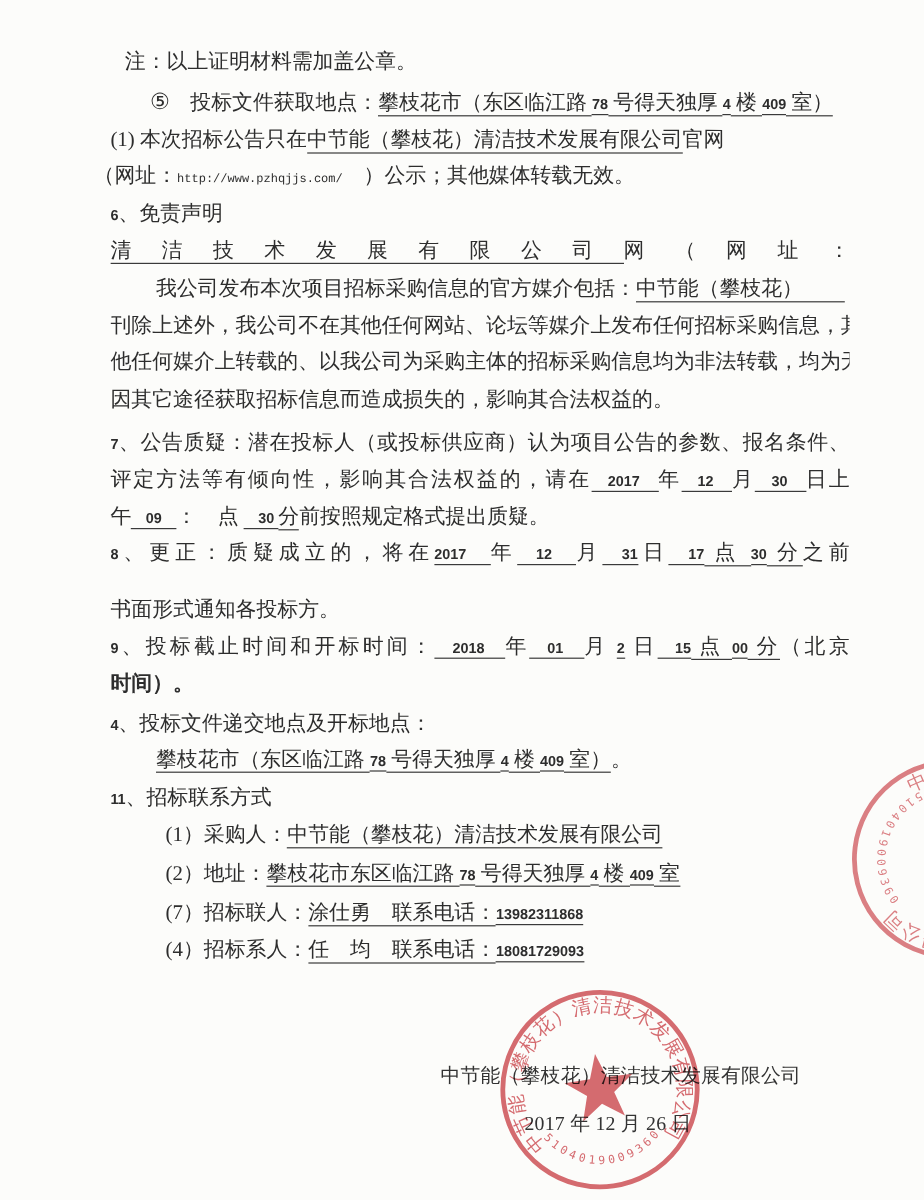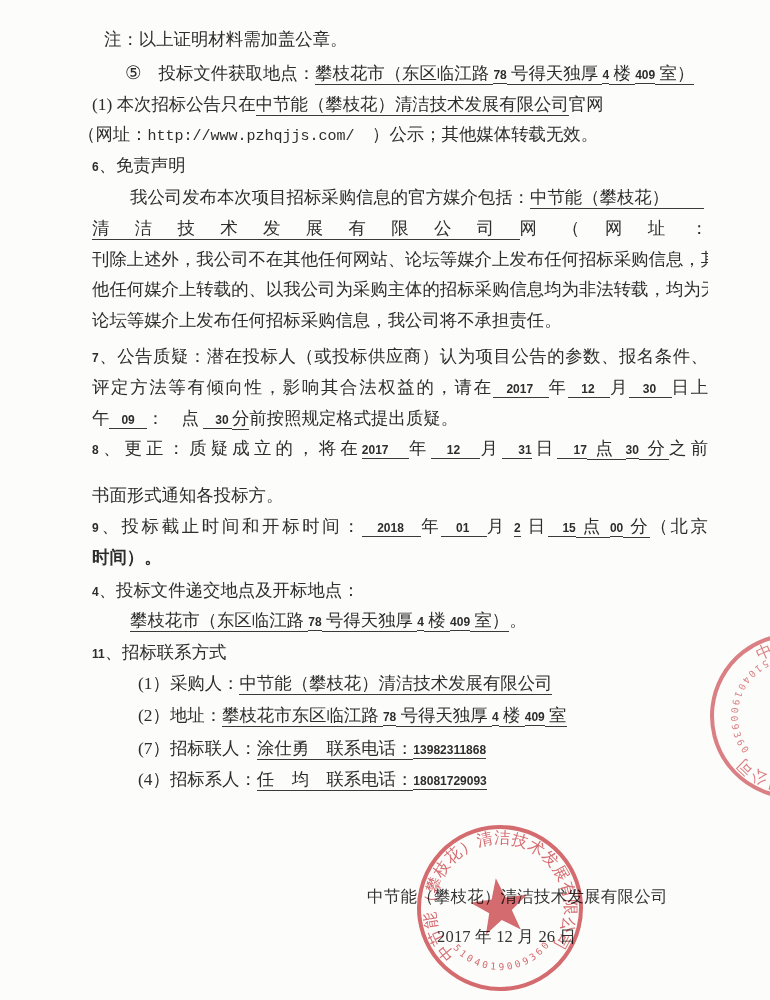--- a/index.html
+++ b/index.html
@@ -7,21 +7,21 @@
     position:relative;
     width:770px;height:1000px;
     margin:0 auto;
     background:#fcfcfa;
     overflow:hidden;
     font-family:"Liberation Serif","DejaVu Serif",serif;
     color:#2d2d2d;
   }
   .doc{
     position:absolute;
-    left:92px; top:24px; width:616px;
+    left:92px; top:36px; width:616px;
   }
   .line{
     height:30.8px;
     line-height:30.8px;
     font-size:17.4px;
     white-space:nowrap;
   }
   .line.fill{
     white-space:normal;
     text-align:justify;
@@ -30,21 +30,21 @@
   }
   .seg{white-space:pre;}
   .seg.u{border-bottom:1.7px solid #3a3a3a; padding-bottom:1px;}
   .seg.num{
     font-family:"Liberation Sans","DejaVu Sans",sans-serif;
     font-weight:700;
     font-size:12px;
   }
   .seg.mono{
     font-family:"Liberation Mono","DejaVu Sans Mono",monospace;
-    font-size:15px;
+    font-size:10px;
     text-align:right;
   }
   .seg.circ{
     font-size:18.5px;
     margin-right:17px;
   }
   .sign{
     position:absolute;
     font-size:16.5px;
     letter-spacing:0.2px;
@@ -74,25 +74,25 @@
 <body>
 
 <div class="page">
 
   <div class="doc">
       <div class="line" style="margin-top: 0px; margin-left: 12px;"><span class="seg">注：以上证明材料需加盖公章。</span></div>
       <div class="line" style="margin-top: 3px; margin-left: 33px;"><span class="seg circ">⑤</span><span class="seg">投标文件获取地点：</span><span class="seg u">攀枝花市（东区临江路 </span><span class="seg u num">78</span><span class="seg u"> 号得天独厚 </span><span class="seg u num">4</span><span class="seg u"> 楼 </span><span class="seg u num">409</span><span class="seg u"> 室）</span></div>
       <div class="line" style="margin-top: 0px; margin-left: 0px;"><span class="seg">(1) 本次招标公告只在</span><span class="seg u">中节能（攀枝花）清洁技术发展有限公司</span><span class="seg">官网</span></div>
       <div class="line" style="margin-top: 0px; margin-left: -14px;"><span class="seg">（网址：</span><span class="seg mono">http://www.pzhqjjs.com/</span><span class="seg">　）公示；其他媒体转载无效。</span></div>
       <div class="line" style="margin-top: 0px; margin-left: 0px;"><span class="seg num">6</span><span class="seg">、免责声明</span></div>
+      <div class="line fill" style="margin-top: 0px; margin-left: 0px;"><span class="seg u">清洁技术发展有限公司</span><span class="seg">网（网址：</span></div>
       <div class="line" style="margin-top: 1px; margin-left: 38px;"><span class="seg">我公司发布本次项目招标采购信息的官方媒介包括：</span><span class="seg u">中节能（攀枝花）　　</span></div>
-      <div class="line fill" style="margin-top: 0px; margin-left: 0px;"><span class="seg u">清洁技术发展有限公司</span><span class="seg">网（网址：</span></div>
       <div class="line fill" style="margin-top: 0px; margin-left: 0px;"><span class="seg">刊除上述外，我公司不在其他任何网站、论坛等媒介上发布任何招标采购信息，其</span></div>
       <div class="line fill" style="margin-top: 0px; margin-left: 0px;"><span class="seg">他任何媒介上转载的、以我公司为采购主体的招标采购信息均为非法转载，均为无效。</span></div>
-      <div class="line" style="margin-top: 0px; margin-left: 0px;"><span class="seg">论坛等媒介上发布任何招标采购信息，我公司将不承担责任。</span></div>
+      <div class="line" style="margin-top: 0px; margin-left: 0px;"><span class="seg">因其它途径获取招标信息而造成损失的，影响其合法权益的。</span></div>
       <div class="line fill" style="margin-top: 5px; margin-left: 0px;"><span class="seg num">7</span><span class="seg">、公告质疑：潜在投标人（或投标供应商）认为项目公告的参数、报名条件、</span></div>
       <div class="line fill" style="margin-top: 0px; margin-left: 0px;"><span class="seg">评定方法等有倾向性，影响其合法权益的，请在</span><span class="seg u num">　2017　</span><span class="seg">年</span><span class="seg u num">　12　</span><span class="seg">月</span><span class="seg u num">　30　</span><span class="seg">日上</span></div>
       <div class="line" style="margin-top: 0px; margin-left: 0px;"><span class="seg">午</span><span class="seg u num">　09　</span><span class="seg">：　点 </span><span class="seg u num">　30 </span><span class="seg u">分</span><span class="seg">前按照规定格式提出质疑。</span></div>
       <div class="line fill" style="margin-top: 0px; margin-left: 0px;"><span class="seg num">8</span><span class="seg">、更正：质疑成立的，将在</span><span class="seg u num">2017　</span><span class="seg">年</span><span class="seg u num">　12　</span><span class="seg">月</span><span class="seg u num">　31</span><span class="seg">日</span><span class="seg u num">　17</span><span class="seg u"> 点 </span><span class="seg u num">30</span><span class="seg u"> 分</span><span class="seg">之前</span></div>
       <div class="line" style="margin-top: 16px; margin-left: 0px;"><span class="seg">书面形式通知各投标方。</span></div>
       <div class="line fill" style="margin-top: 0px; margin-left: 0px;"><span class="seg num">9</span><span class="seg">、投标截止时间和开标时间：</span><span class="seg u num">　2018　</span><span class="seg">年</span><span class="seg u num">　01　</span><span class="seg">月 </span><span class="seg u num">2</span><span class="seg"> 日</span><span class="seg u num">　15</span><span class="seg u"> 点 </span><span class="seg u num">00</span><span class="seg u"> 分</span><span class="seg">（北京</span></div>
       <div class="line" style="margin-top: 0px; margin-left: 0px; font-weight: bold;"><span class="seg">时间）。</span></div>
       <div class="line" style="margin-top: 2px; margin-left: 0px;"><span class="seg num">4</span><span class="seg">、投标文件递交地点及开标地点：</span></div>
       <div class="line" style="margin-top: 0px; margin-left: 38px;"><span class="seg u">攀枝花市（东区临江路 </span><span class="seg u num">78</span><span class="seg u"> 号得天独厚 </span><span class="seg u num">4</span><span class="seg u"> 楼 </span><span class="seg u num">409</span><span class="seg u"> 室）</span><span class="seg">。</span></div>
       <div class="line" style="margin-top: 1px; margin-left: 0px;"><span class="seg num">11</span><span class="seg">、招标联系方式</span></div>

